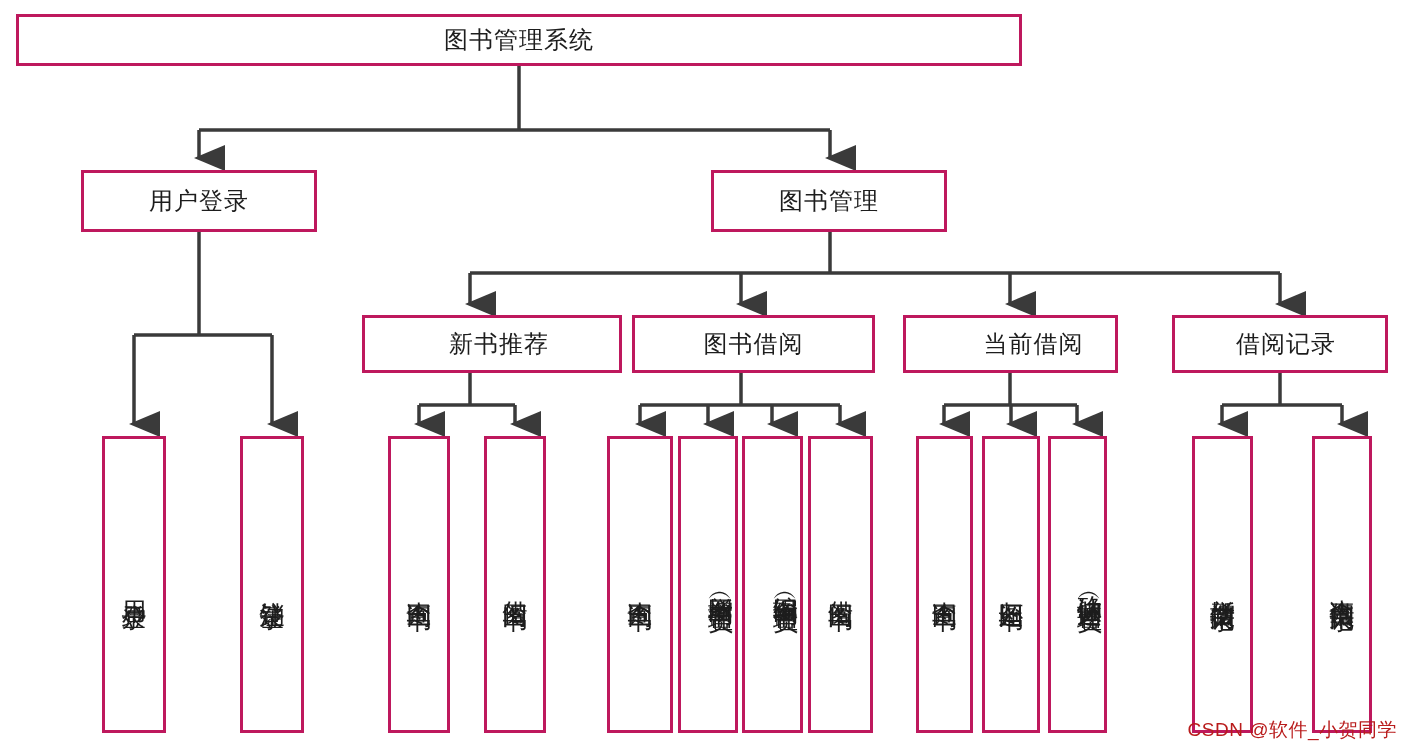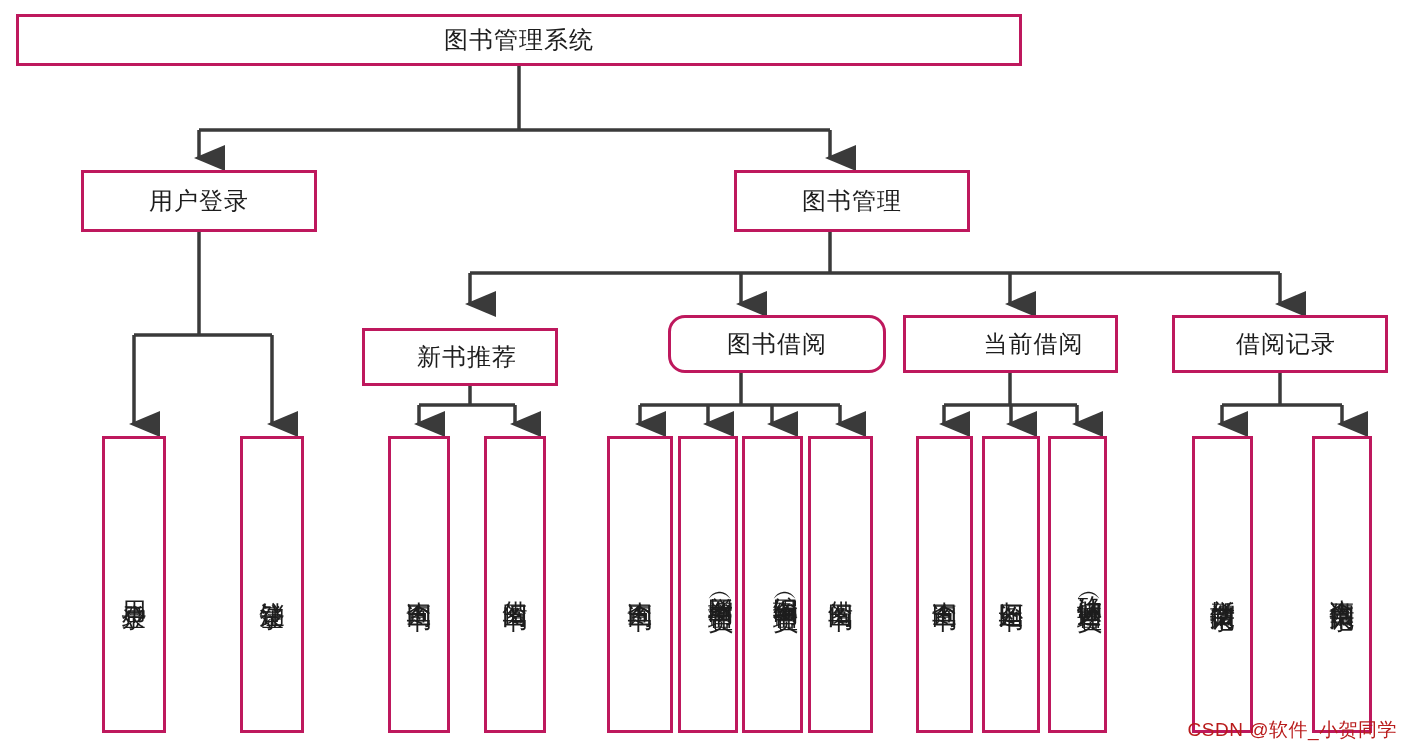--- a/index.html
+++ b/index.html
@@ -121,28 +121,28 @@
     </g>
   </svg>
 
   <div class="node horiz" style="left:16px; top:14px; width:1006px; height:52px;">
     <span>图书管理系统</span>
   </div>
 
   <div class="node horiz" style="left:81px; top:170px; width:236px; height:62px;">
     <span>用户登录</span>
   </div>
-  <div class="node horiz" style="left:711px; top:170px; width:236px; height:62px;margin-left:23px;">
+  <div class="node horiz" style="left:711px; top:170px; width:236px; height:62px;">
     <span>图书管理</span>
   </div>
 
-  <div class="node horiz" style="left:362px; top:328px; width:196px; height:58px;padding-left:14px;">
+  <div class="node horiz" style="left:362px; top:315px; width:260px; height:58px;padding-left:14px;">
     <span>新书推荐</span>
   </div>
-  <div class="node horiz" style="left:668px; top:315px; width:218px; height:58px;border-radius:17px;">
+  <div class="node horiz" style="left:632px; top:315px; width:243px; height:58px;">
     <span>图书借阅</span>
   </div>
   <div class="node horiz" style="left:903px; top:315px; width:215px; height:58px;padding-left:46px;">
     <span>当前借阅</span>
   </div>
   <div class="node horiz" style="left:1172px; top:315px; width:216px; height:58px;padding-left:12px;">
     <span>借阅记录</span>
   </div>
 
   <div class="node vert midalign" style="left:102px; top:436px; width:64px; height:297px;">

